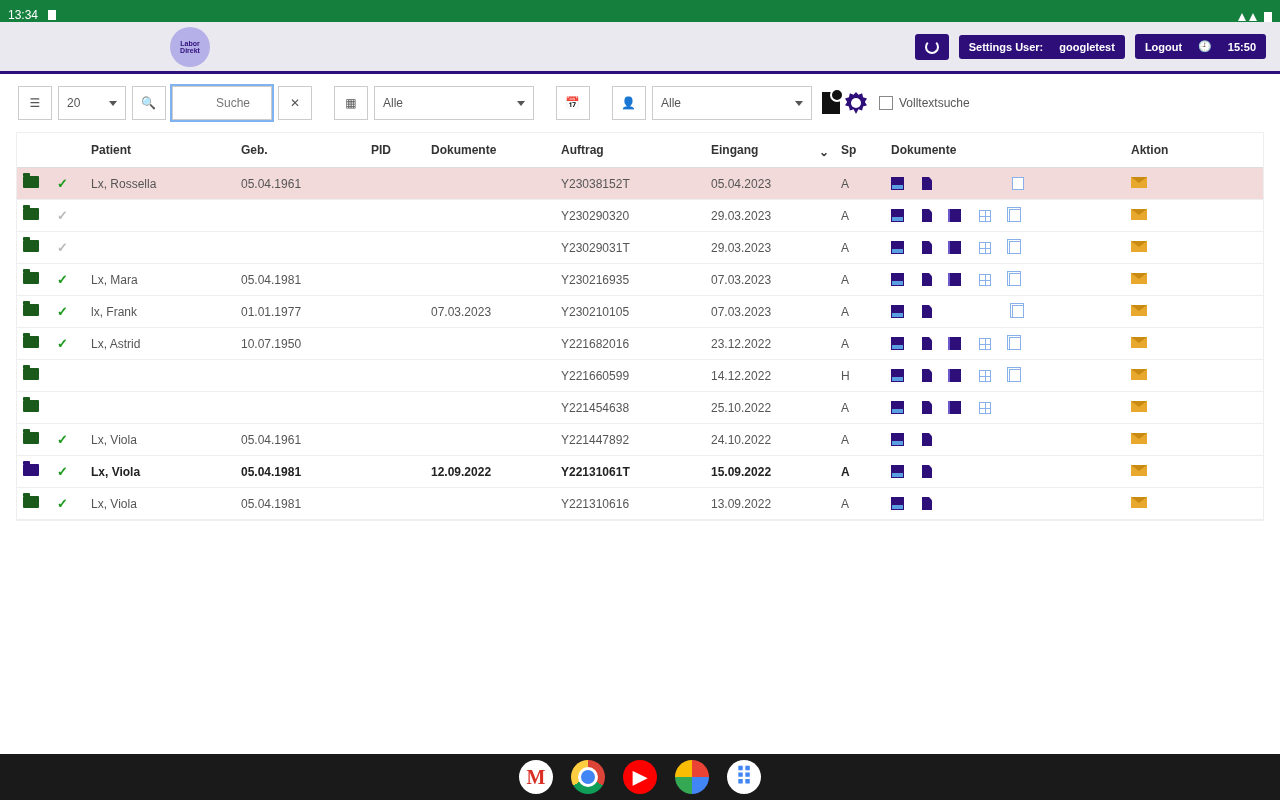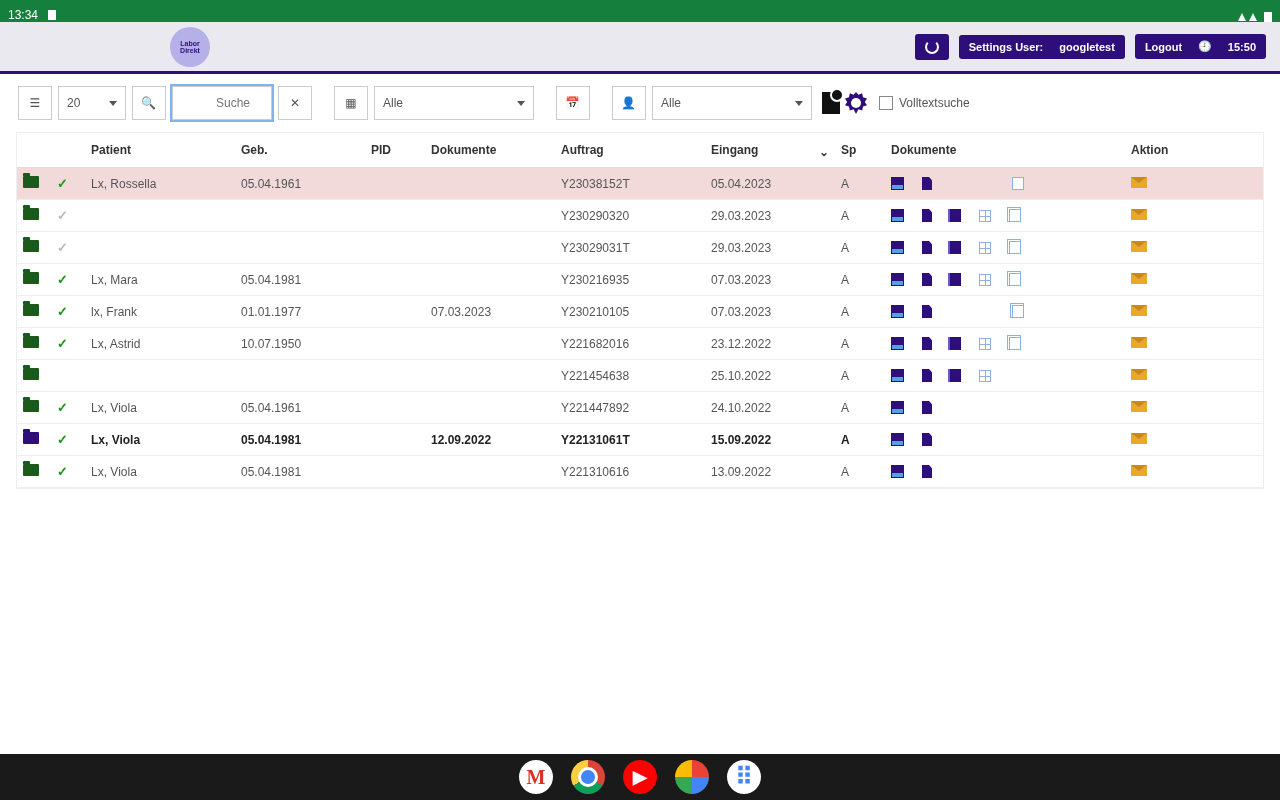--- a/index.html
+++ b/index.html
@@ -282,20 +282,41 @@
           </td>
           <td><span class="mail-ico"></span></td>
         </tr>
         <tr>
           <td><span class="folder-ico"></span></td>
           <td></td>
           <td></td>
           <td></td>
           <td></td>
           <td></td>
+          <td>Y221660599</td>
+          <td>14.12.2022</td>
+          <td>H</td>
+          <td>
+            <div class="docs-cell">
+              <span class="di di-img"></span>
+              <span class="di di-file"></span>
+              <span class="di di-book"></span>
+              <span class="di di-grid"></span>
+              <span class="di di-copy"></span>
+            </div>
+          </td>
+          <td><span class="mail-ico"></span></td>
+        </tr>
+        <tr>
+          <td><span class="folder-ico"></span></td>
+          <td></td>
+          <td></td>
+          <td></td>
+          <td></td>
+          <td></td>
           <td>Y221454638</td>
           <td>25.10.2022</td>
           <td>A</td>
           <td>
             <div class="docs-cell">
               <span class="di di-img"></span>
               <span class="di di-file"></span>
               <span class="di di-book"></span>
               <span class="di di-grid"></span>
               <span class="di"></span>

